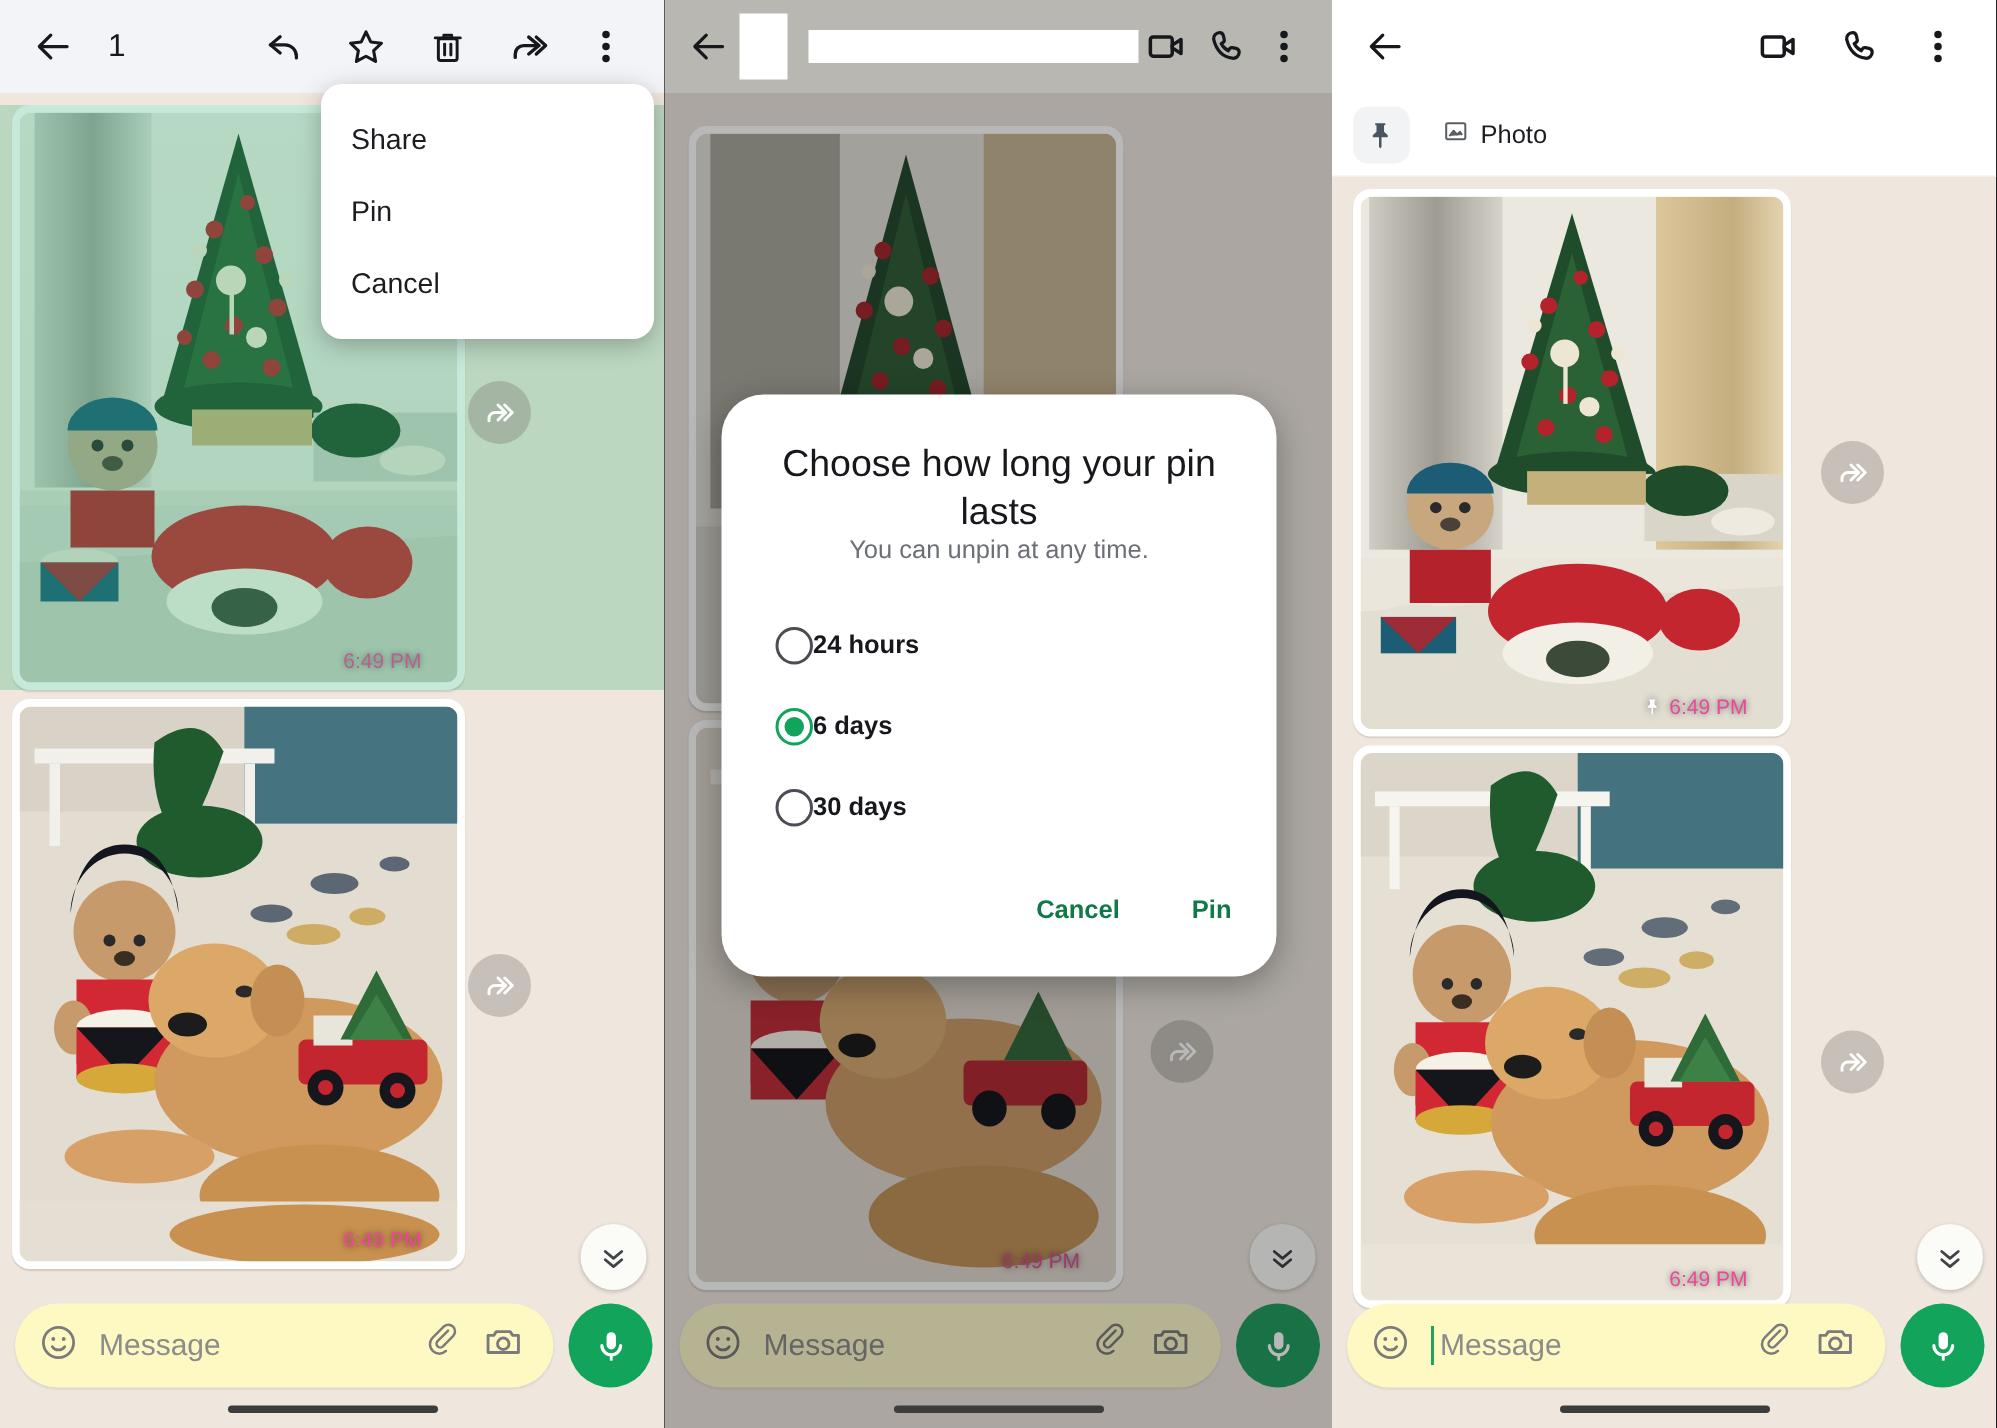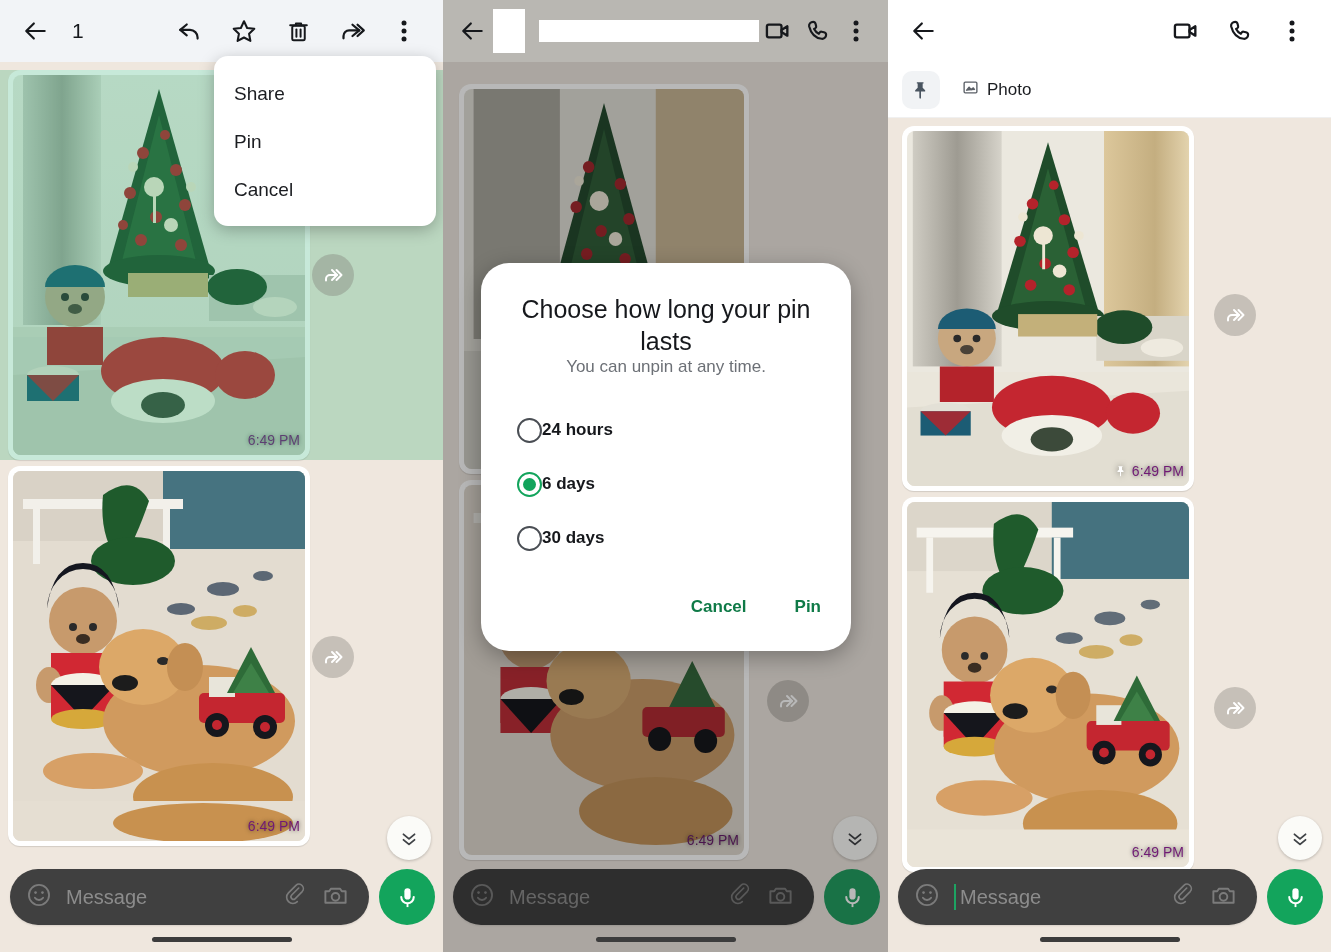--- a/index.html
+++ b/index.html
@@ -51,21 +51,21 @@
   .chat.withpin { top:118px; }
 
   .bubble {
     position:relative; background:#FFFFFF; border-radius:12px;
     margin:8px 8px 0 8px; padding:5px; width:302px;
     box-shadow:0 1px 1px rgba(0,0,0,.12);
   }
   .bubble.flush { margin-top:6px; }
   .bubble .ph { position:relative; border-radius:8px; overflow:hidden; }
   .ts {
-    position:absolute; right:5px; bottom:7px; color:#701a75; font-size:14px;
+    position:absolute; right:24px; bottom:7px; color:#ec4899; font-size:14px;
     text-shadow:0 0 4px rgba(0,0,0,.55); display:flex; align-items:center; gap:5px;
   }
   .ts svg { filter:drop-shadow(0 0 3px rgba(0,0,0,.5)); }
 
   
   .selwrap { position:relative; }
   .selwrap .selovl {
     position:absolute; left:0; top:0; right:0; bottom:0;
     background:rgba(40,170,110,.26); pointer-events:none; z-index:3;
   }
@@ -83,21 +83,21 @@
     background:#FBFBF8; box-shadow:0 1px 3px rgba(0,0,0,.22);
     display:flex; align-items:center; justify-content:center; z-index:6;
   }
 
   
   .composer {
     position:absolute; left:0; right:0; bottom:0; height:88px;
     display:flex; align-items:center; padding:0 8px 22px 10px; z-index:9;
   }
   .comp-field {
-    flex:1; height:56px; background:#404040; border-radius:28px;
+    flex:1; height:56px; background:#fef9c3; border-radius:28px;
     display:flex; align-items:center; padding:4px 16px; gap:14px;
     box-shadow:0 1px 2px rgba(0,0,0,.10);
   }
   .comp-ph { flex:1; font-size:20px; color:#8C8C8C; display:flex; align-items:center; }
   .caret { width:2px; height:26px; background:#1DA362; margin-right:4px; }
   .mic {
     width:56px; height:56px; border-radius:50%; background:#13A45C;
     display:flex; align-items:center; justify-content:center; margin-left:10px;
   }
   .navbar {

